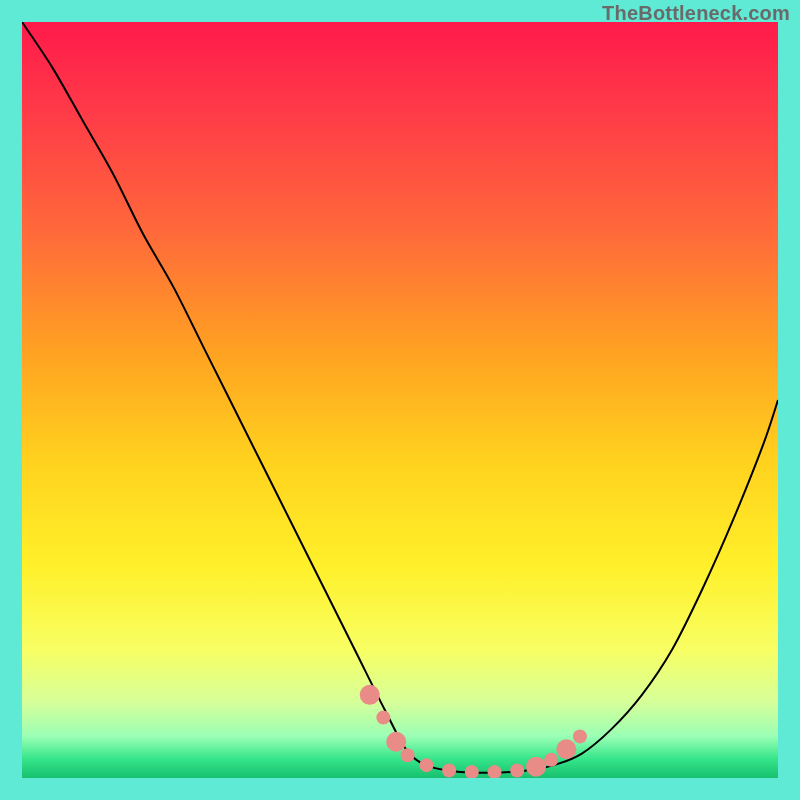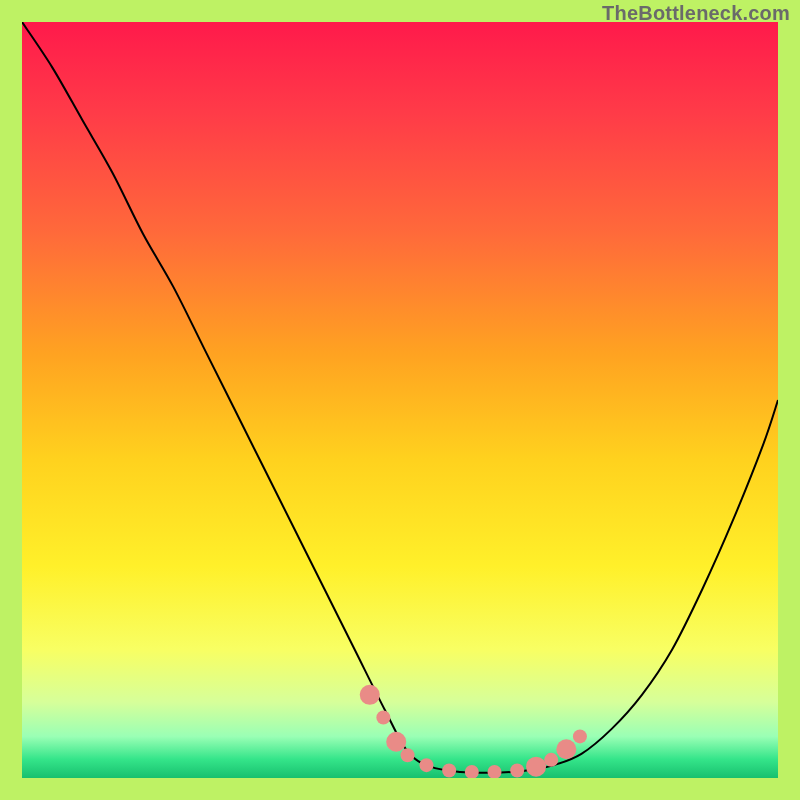--- a/index.html
+++ b/index.html
@@ -8,21 +8,21 @@
     width: 800px;
     height: 800px;
     background: #000;
     overflow: hidden;
     font-family: Arial, Helvetica, sans-serif;
   }
   .frame {
     position: absolute;
     left: 0; top: 0;
     width: 800px; height: 800px;
-    background: #bef264;
+    background: #5eead4;
   }
   .plot {
     position: absolute;
     left: 22px;
     top: 22px;
     width: 756px;
     height: 756px;
     overflow: hidden;
   }
   .watermark {

